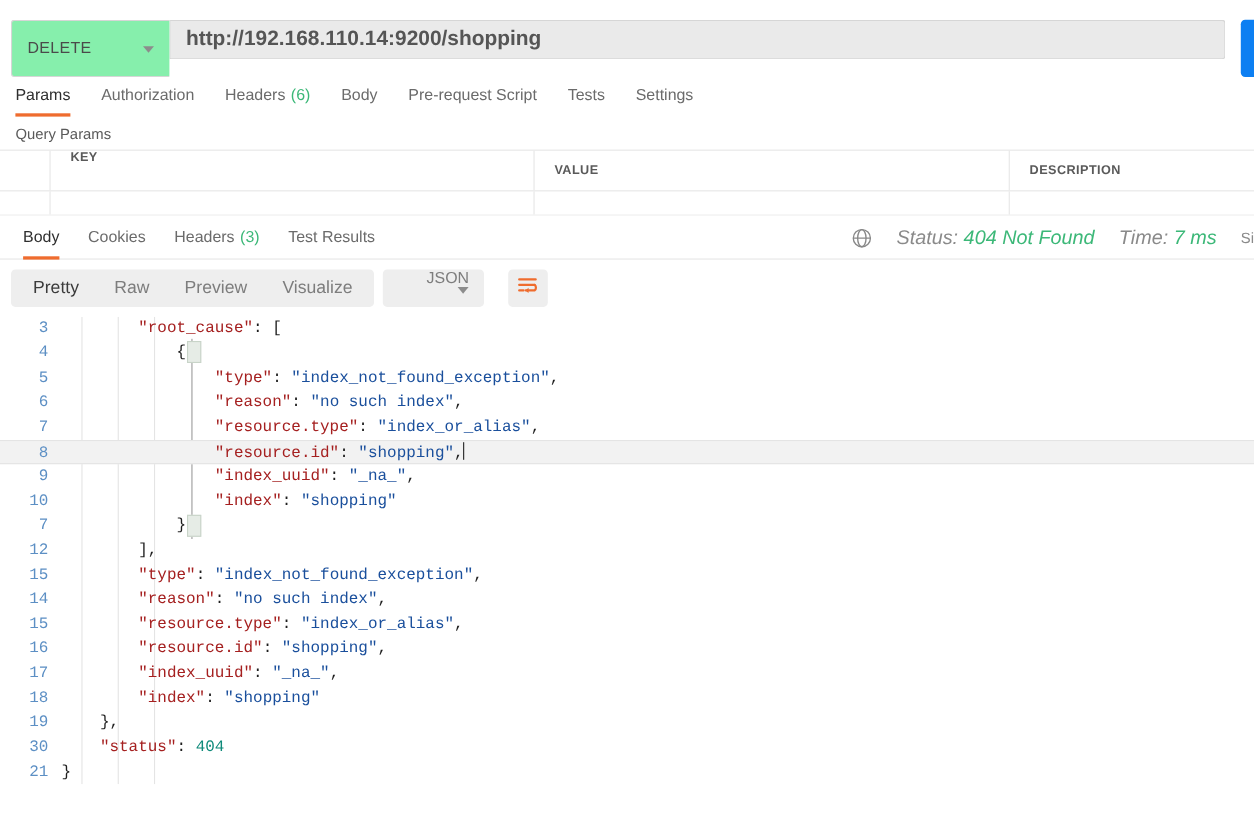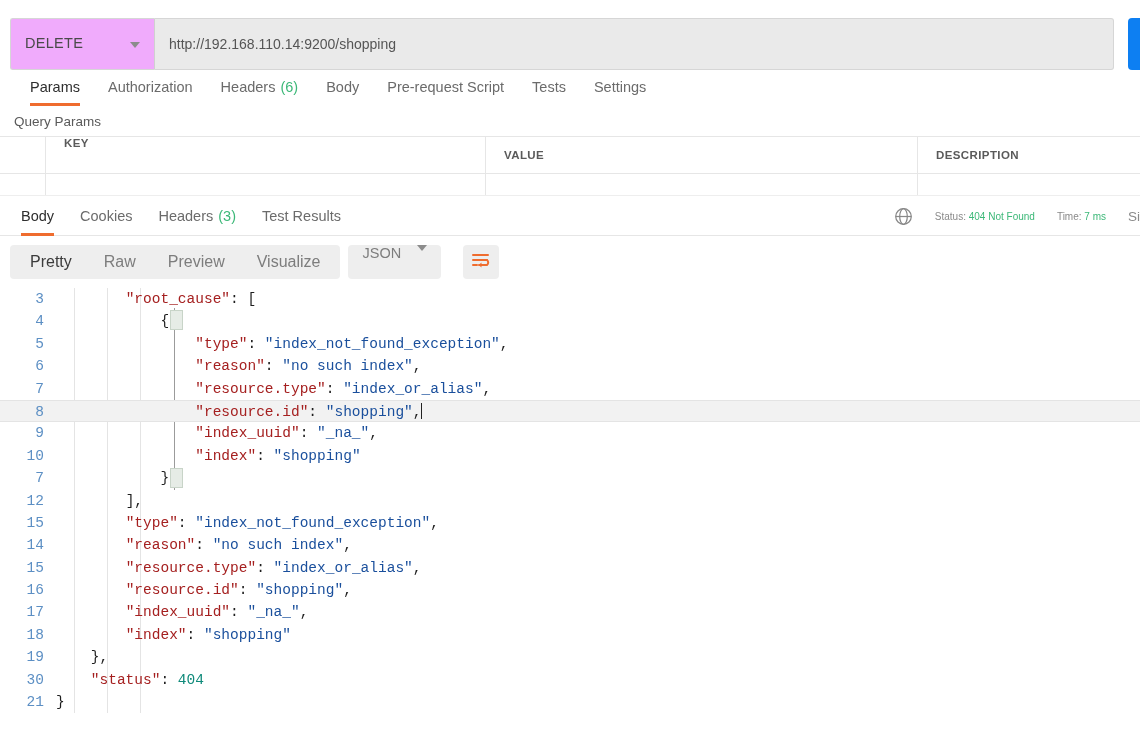--- a/index.html
+++ b/index.html
@@ -13,51 +13,52 @@
   
   .url-row {
     position: relative;
     height: 68px;
     padding: 18px 0 0 10px;
     display: flex;
     align-items: flex-start;
   }
   .method-select {
     width: 144px; height: 52px;
-    background: #f0abfc;
+    background: #86efac;
     border: 1px solid #d6d6d6;
     border-right: none;
     border-radius: 3px 0 0 3px;
-    display: flex; 
-    padding: 16px 14px;
+    display: flex; align-items: center;
+    padding: 0 14px;
     position: relative;
   }
   .method-label {
     font-size: 14.5px; color: #4a4a4a;
     letter-spacing: .3px;
   }
   .caret-down {
     position: absolute; right: 14px; top: 50%;
     margin-top: -2px;
     width: 0; height: 0;
     border-left: 5px solid transparent;
     border-right: 5px solid transparent;
     border-top: 6px solid #8c8c8c;
   }
   .url-input {
-    width: 960px; height: 52px;
+    width: 960px; height: 36px;
     background: #eaeaea;
     border: 1px solid #d6d6d6;
     border-left: 1px solid #d0d0d0;
     border-radius: 0 3px 3px 0;
-    font-size: 14px;
+    font-size: 19px;
     color: #555;
     padding: 0 14px;
     font-family: "Liberation Sans", sans-serif;
     outline: none;
+    font-weight: bold;
   }
   .send-button {
     position: absolute;
     left: 1128px; top: 18px;
     width: 90px; height: 52px;
     background: #0d7ff2;
     border: none;
     border-radius: 4px 0 0 4px;
     color: #fff; font-size: 15px;
     cursor: pointer;
@@ -74,21 +75,21 @@
   .tab {
     position: relative;
     height: 38px;
     display: flex; align-items: center;
     padding: 0 14px;
     font-size: 14.5px;
     color: #6b6b6b;
     cursor: pointer;
     white-space: nowrap;
   }
-  .tab:first-child { padding-left: 0; margin-left: 16px; }
+  .tab:first-child { padding-left: 0; margin-left: 0; }
   .tab.active { color: #2e2e2e; }
   .tab.active::after {
     content: "";
     position: absolute;
     left: 0; right: 14px; bottom: 0;
     height: 3px;
     background: #ef6c2e;
   }
   .tab:first-child.active::after { left: 0; right: 14px; }
   .tab-count { color: #3cb878; margin-left: 5px; }
@@ -161,24 +162,25 @@
     height: 40px;
     display: flex; align-items: center;
     gap: 0;
     padding-right: 0;
   }
   .globe-icon {
     margin-right: 22px;
     display: flex; align-items: center;
   }
   .meta-item {
-    font-size: 10px;
+    font-size: 18px;
     color: #8a8a8a;
     margin-right: 22px;
     white-space: nowrap;
+    font-style: italic;
   }
   .meta-item .val { color: #3cb878; }
   .meta-trunc { font-size: 13.5px; color: #8a8a8a; white-space: nowrap; }
 
   
   .fmt-bar {
     height: 52px;
     display: flex; align-items: center;
     padding-left: 10px;
     gap: 8px;
@@ -197,25 +199,26 @@
     font-size: 16px;
     color: #7d7d7d;
     cursor: pointer;
     border-radius: 3px;
   }
   .fmt-btn.active { color: #3b3b3b; }
   .lang-group {
     height: 34px;
     background: #eeeeee;
     border-radius: 4px;
-    display: flex; align-items: flex-start;
+    display: flex; align-items: flex-end;
     padding: 0 14px;
     position: relative;
     min-width: 92px;
     cursor: pointer;
+    flex-direction: column;
   }
   .lang-label { font-size: 14.5px; color: #7d7d7d; }
   .lang-caret {
     margin-left: 16px;
     width: 0; height: 0;
     border-left: 5px solid transparent;
     border-right: 5px solid transparent;
     border-top: 6px solid #8c8c8c;
   }
   .wrap-btn {

